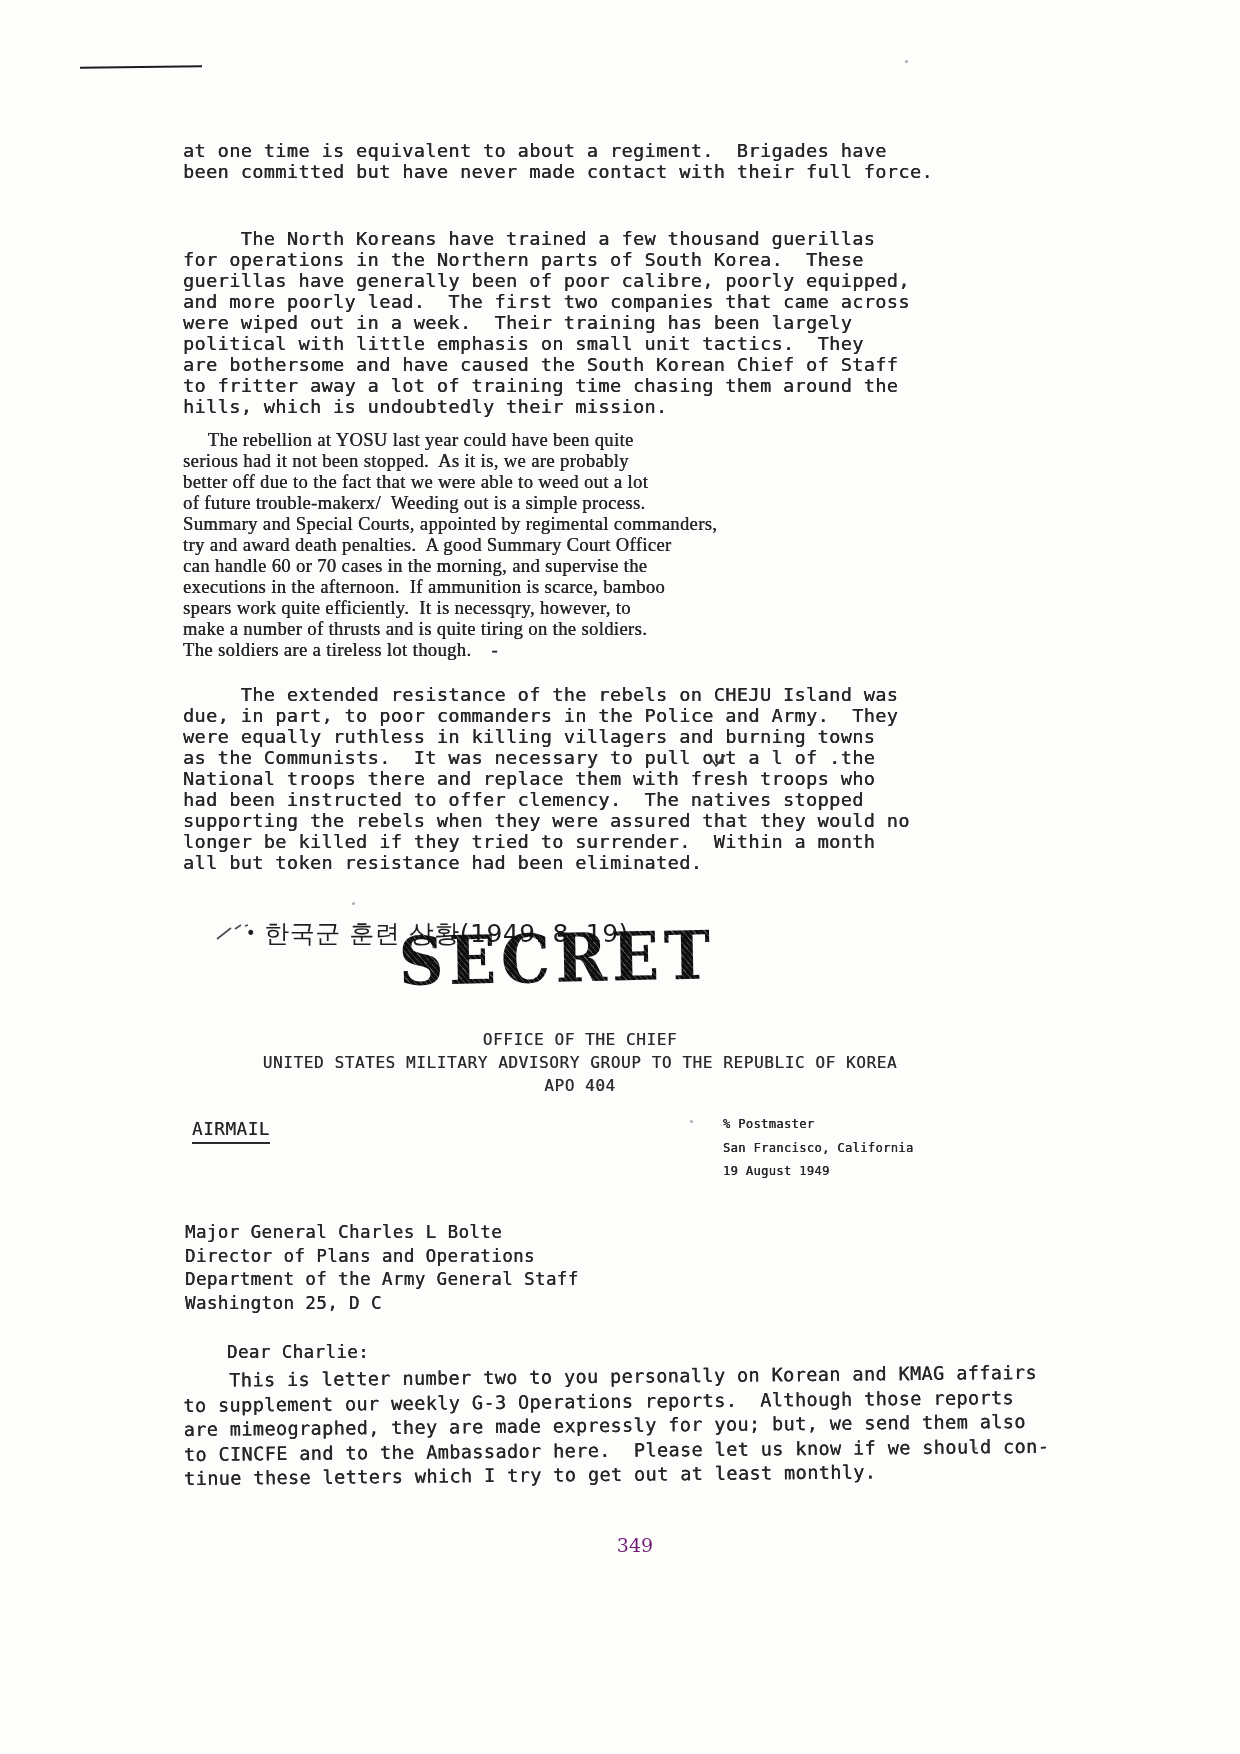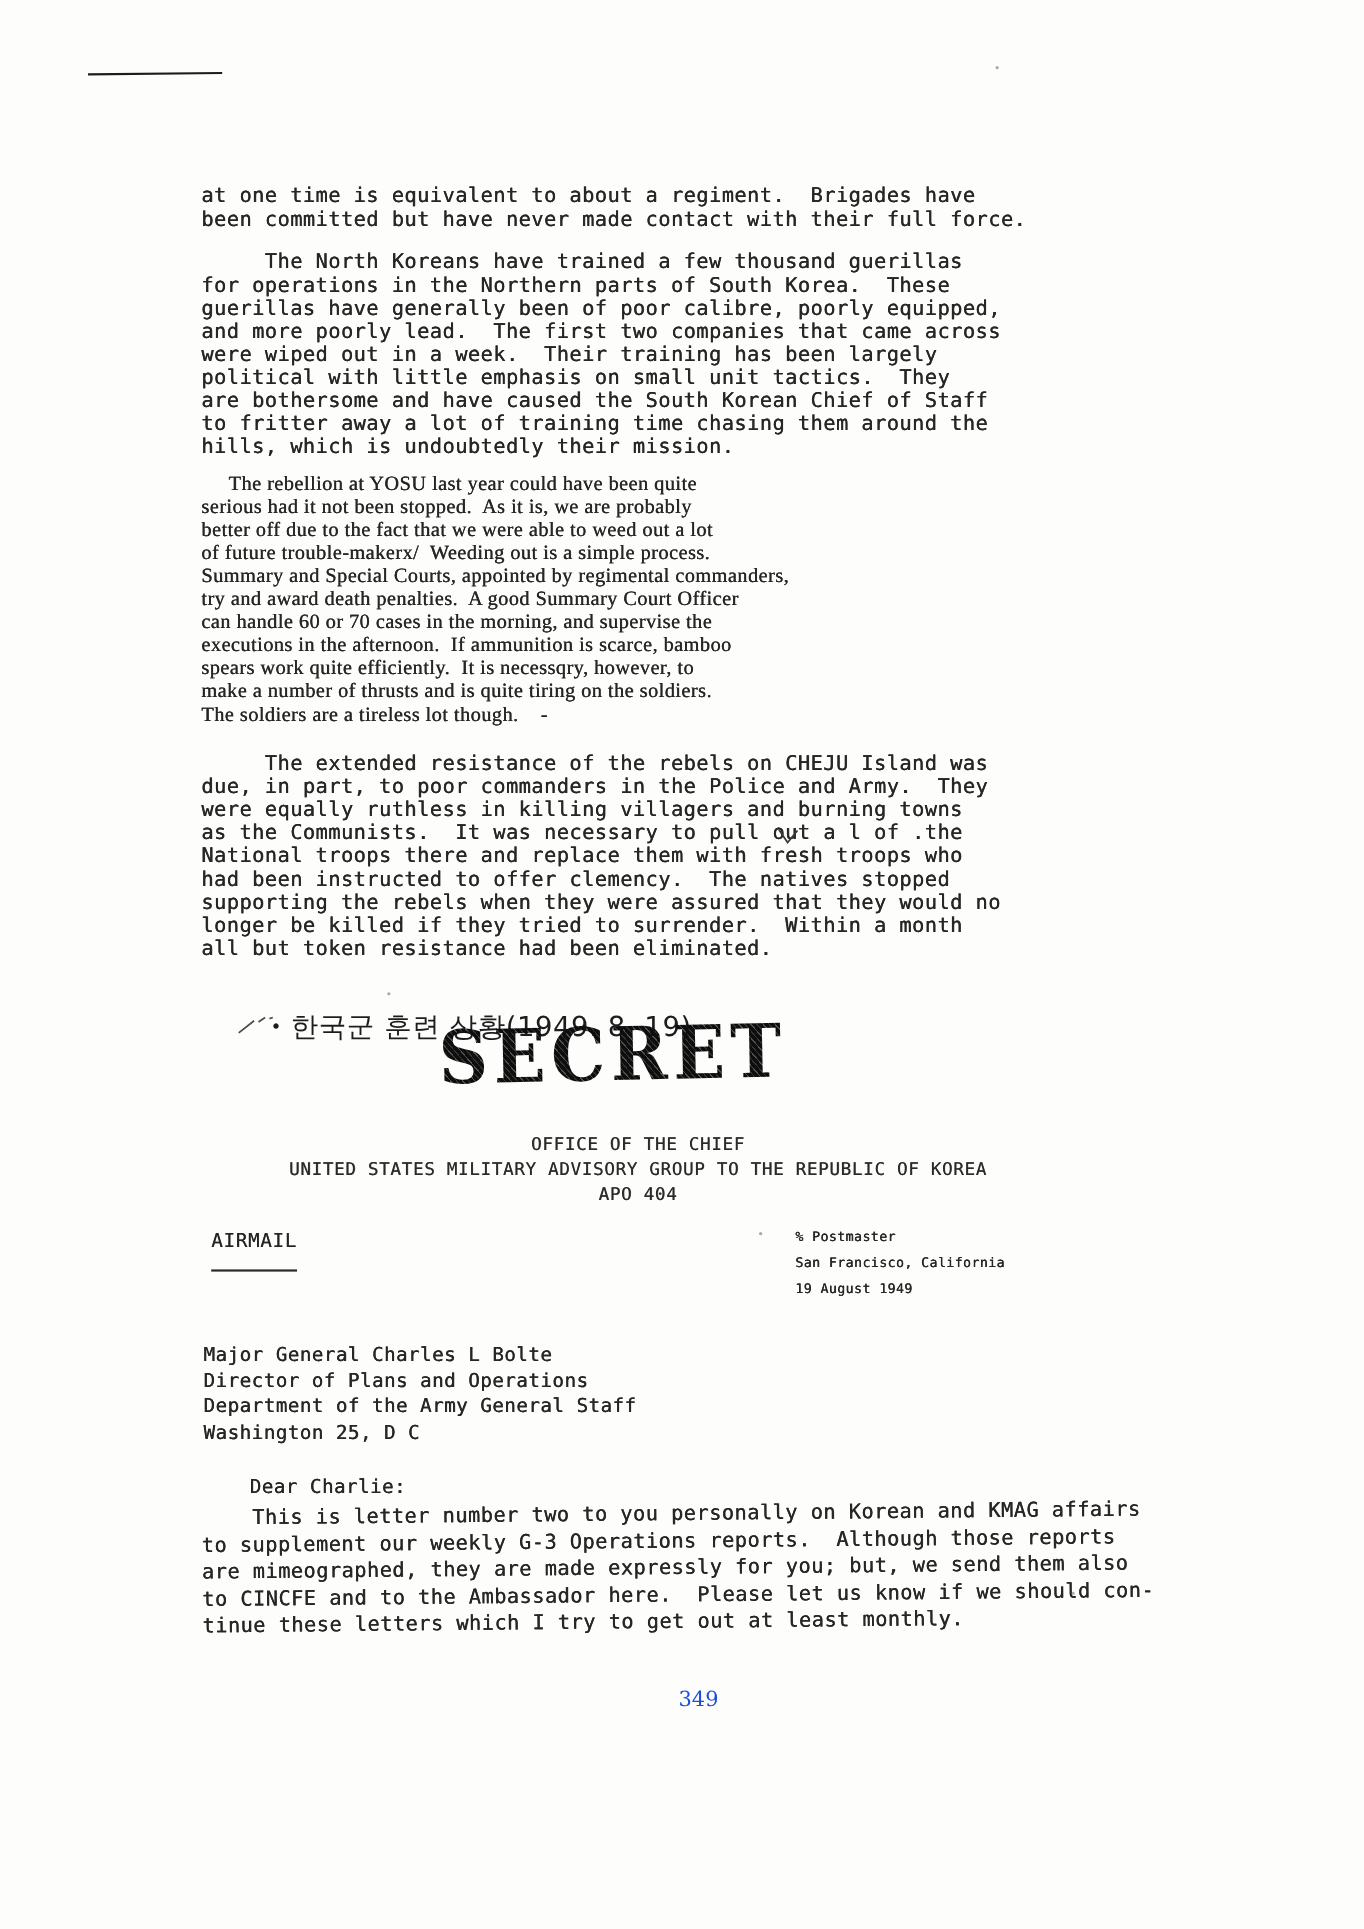--- a/index.html
+++ b/index.html
@@ -63,21 +63,21 @@
     letter-spacing: 0.6px;
     color: #2a2a2a;
     text-shadow: 0.3px 0 0 rgba(20,20,20,0.7);
   }
   .airmail {
     position: absolute;
     left: 192px; top: 1119px;
     font-size: 17.5px;
     letter-spacing: 0.6px;
     border-bottom: 2px solid #2a2a2a;
-    padding-bottom: 15px;
+    padding-bottom: 3px;
     text-shadow: 0.3px 0 0 rgba(20,20,20,0.75);
   }
   .mailing-address {
     position: absolute;
     left: 723px; top: 1113px;
     font-size: 12px;
     line-height: 23.5px;
   }
   .recipient-address {
     position: absolute;
@@ -98,33 +98,33 @@
     transform: rotate(-0.55deg);
     transform-origin: left top;
   }
   .page-number {
     position: absolute;
     left: 560px; top: 1534px;
     width: 150px;
     text-align: center;
     font-family: "DejaVu Serif", "Liberation Serif", serif;
     font-size: 19px;
-    color: #1d4ed8;
+    color: #701a75;
   }
   .caret-mark { position: absolute; left: 706px; top: 752px; }
   .speck { position: absolute; width: 3px; height: 3px; border-radius: 50%; background: #6a6a6a; opacity: 0.55; }
 </style>
 </head>
 <body>
 
 <div class="page">
 
   <div class="rule-mark"></div>
 
-  <div class="type" style="left:183px; top:140px;margin-top:28px;">at one time is equivalent to about a regiment.  Brigades have
+  <div class="type" style="left:183px; top:140px;">at one time is equivalent to about a regiment.  Brigades have
 been committed but have never made contact with their full force.</div>
 
   <div class="type" style="left:183px; top:228px;">     The North Koreans have trained a few thousand guerillas
 for operations in the Northern parts of South Korea.  These
 guerillas have generally been of poor calibre, poorly equipped,
 and more poorly lead.  The first two companies that came across
 were wiped out in a week.  Their training has been largely
 political with little emphasis on small unit tactics.  They
 are bothersome and have caused the South Korean Chief of Staff
 to fritter away a lot of training time chasing them around the

